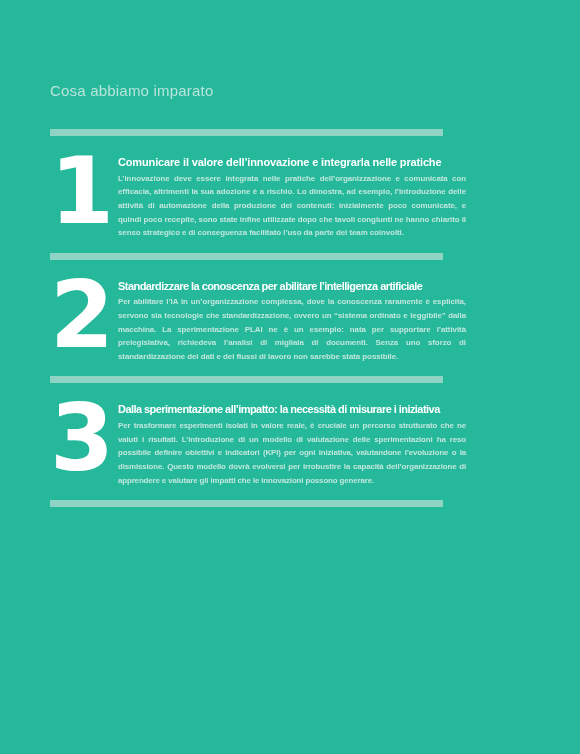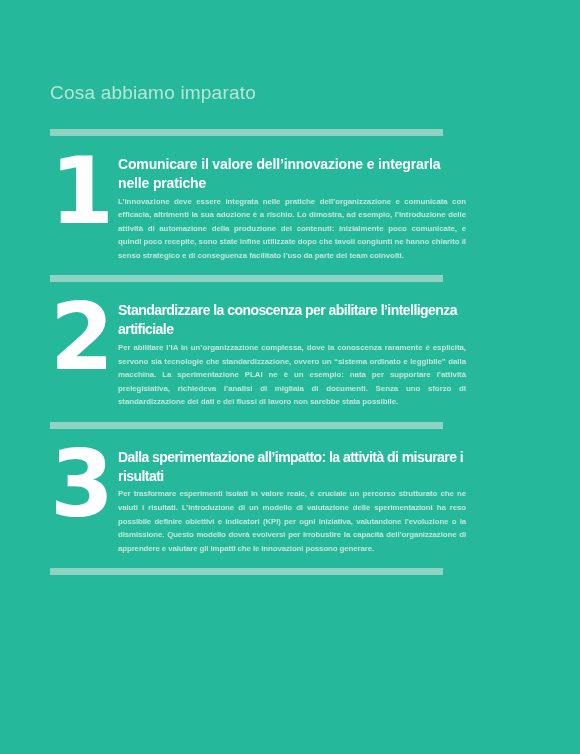--- a/index.html
+++ b/index.html
@@ -18,21 +18,21 @@
     position: relative;
     width: 580px;
     height: 754px;
     background: #25b89b;
     box-sizing: border-box;
   }
   .page-title {
     position: absolute;
     left: 50px;
     top: 82px;
-    font-size: 19px;
+    font-size: 15px;
     font-weight: 400;
     letter-spacing: 0.2px;
     color: #b9e4da;
     line-height: 1.2;
   }
   .lessons {
     position: absolute;
     left: 0;
     top: 129px;
     width: 580px;
@@ -65,21 +65,21 @@
     text-align: left;
     user-select: none;
   }
   .lesson-body {
     flex: 1 1 auto;
     padding-right: 114px;
     padding-top: 5px;
   }
   .lesson-heading {
     color: #ffffff;
-    font-size: 14px;
+    font-size: 11px;
     font-weight: 700;
     line-height: 1.34;
     letter-spacing: -0.15px;
     margin: 0 0 2px 0;
   }
   .lesson-text {
     color: #c2e7dd;
     font-size: 7.9px;
     font-weight: 700;
     line-height: 1.72;
@@ -125,21 +125,21 @@
         <p class="lesson-heading">Standardizzare la conoscenza per abilitare l’intelligenza artificiale</p>
         <p class="lesson-text">Per abilitare l’IA in un’organizzazione complessa, dove la conoscenza raramente è esplicita, servono sia tecnologie che standardizzazione, ovvero un “sistema ordinato e leggibile” dalla macchina. La sperimentazione PLAI ne è un esempio: nata per supportare l’attività prelegislativa, richiedeva l’analisi di migliaia di documenti. Senza uno sforzo di standardizzazione dei dati e dei flussi di lavoro non sarebbe stata possibile.</p>
       </div>
     </div>
 
     <div class="divider"></div>
 
     <div class="lesson lesson-3">
       <div class="lesson-number">3</div>
       <div class="lesson-body">
-        <p class="lesson-heading">Dalla sperimentazione all’impatto: la attività di misurare i risultati</p>
+        <p class="lesson-heading">Dalla sperimentazione all’impatto: la necessità di misurare i iniziativa</p>
         <p class="lesson-text">Per trasformare esperimenti isolati in valore reale, è cruciale un percorso strutturato che ne valuti i risultati. L’introduzione di un modello di valutazione delle sperimentazioni ha reso possibile definire obiettivi e indicatori (KPI) per ogni iniziativa, valutandone l’evoluzione o la dismissione. Questo modello dovrà evolversi per irrobustire la capacità dell’organizzazione di apprendere e valutare gli impatti che le innovazioni possono generare.</p>
       </div>
     </div>
 
     <div class="divider"></div>
 
     <div class="spacer-bottom"></div>
 
   </div>
 </div>

